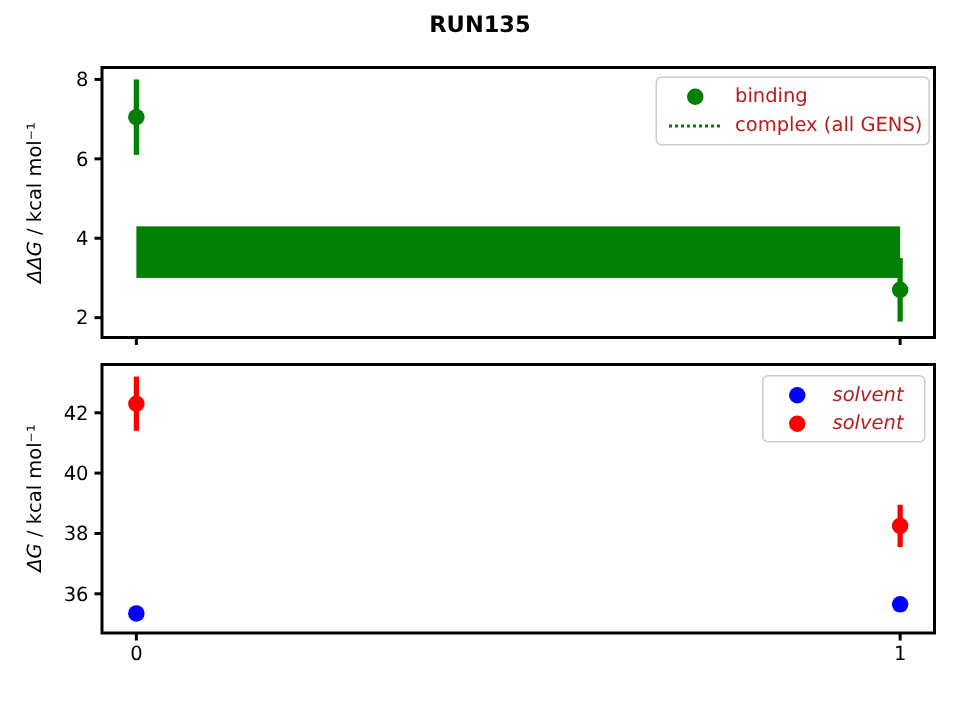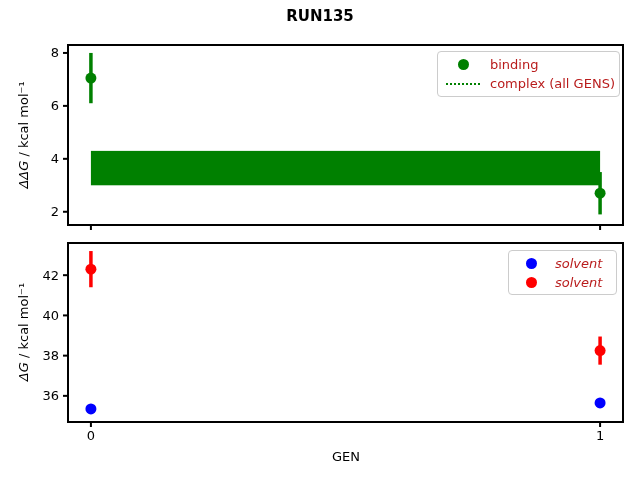--- a/index.html
+++ b/index.html
@@ -87,21 +87,20 @@
         <text x="600.0871559633027" y="440" text-anchor="middle" font-size="13" fill="#000000" font-family="&quot;DejaVu Sans&quot;,&quot;Liberation Sans&quot;,sans-serif">1</text>
       </g>
     </svg>
 
   <div class="fig-title">RUN135</div>
 
   <div class="ylabel ylabel-top"><span class="sym">ΔΔG</span><span> / kcal mol⁻¹</span></div>
 
   <div class="ylabel ylabel-bottom"><span class="sym">ΔG</span><span> / kcal mol⁻¹</span></div>
 
-  <div class="xlabel">GEN</div>
 
   <div class="legend legend-top">
     <div class="lrow">
       <span class="lmarker">
           <span class="ldot" style="background: rgb(0, 128, 0);"></span>
         </span>
       <span class="llabel">binding</span>
     </div>
     <div class="lrow">
       <span class="lmarker">

